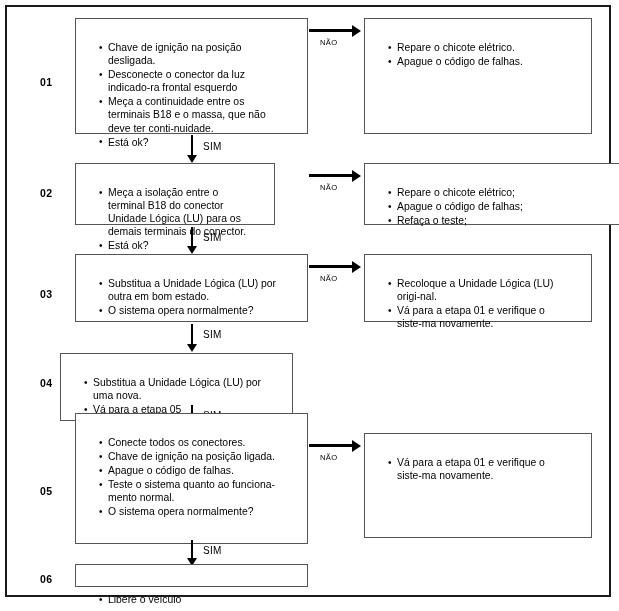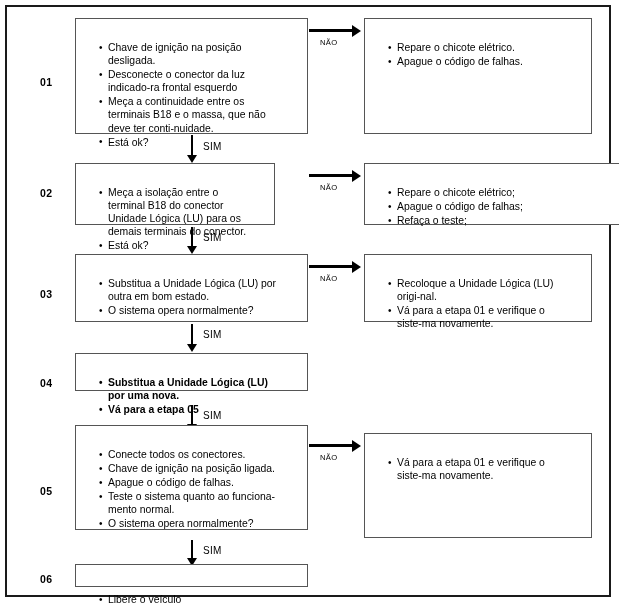--- a/index.html
+++ b/index.html
@@ -196,34 +196,34 @@
         <li>Vá para a etapa 01 e verifique o siste-​ma novamente.</li>
       </ul>
     </div>
     <div class="v-arrow" style="left:179px; top:317px; height:28px;">
       <div class="shaft" style="height:20px;"></div>
       <div class="head" style="top:20px;"></div>
     </div>
     <div class="sim-label" style="left:196px; top:322px;">SIM</div>
 
     <div class="step-number" style="left:33px; top:370px;">04</div>
-    <div class="box" style="left:68px; top:346px; width:233px; height:38px;font-weight:bold;">
+    <div class="box" style="left:53px; top:346px; width:233px; height:68px;">
       <ul>
         <li>Substitua a Unidade Lógica (LU) por uma nova.</li>
         <li>Vá para a etapa 05</li>
       </ul>
     </div>
     <div class="v-arrow" style="left:179px; top:398px; height:27px;">
       <div class="shaft" style="height:19px;"></div>
       <div class="head" style="top:19px;"></div>
     </div>
     <div class="sim-label" style="left:196px; top:403px;">SIM</div>
 
     <div class="step-number" style="left:33px; top:478px;">05</div>
-    <div class="box" style="left:68px; top:418px; width:233px; height:105px;">
+    <div class="box" style="left:68px; top:406px; width:233px; height:131px;">
       <ul>
         <li>Conecte todos os conectores.</li>
         <li>Chave de ignição na posição ligada.</li>
         <li>Apague o código de falhas.</li>
         <li>Teste o sistema quanto ao funciona-​mento normal.</li>
         <li>O sistema opera normalmente?</li>
       </ul>
     </div>
     <div class="h-arrow" style="left:302px; top:433px; width:52px;">
       <div class="shaft" style="width:43px;"></div>

